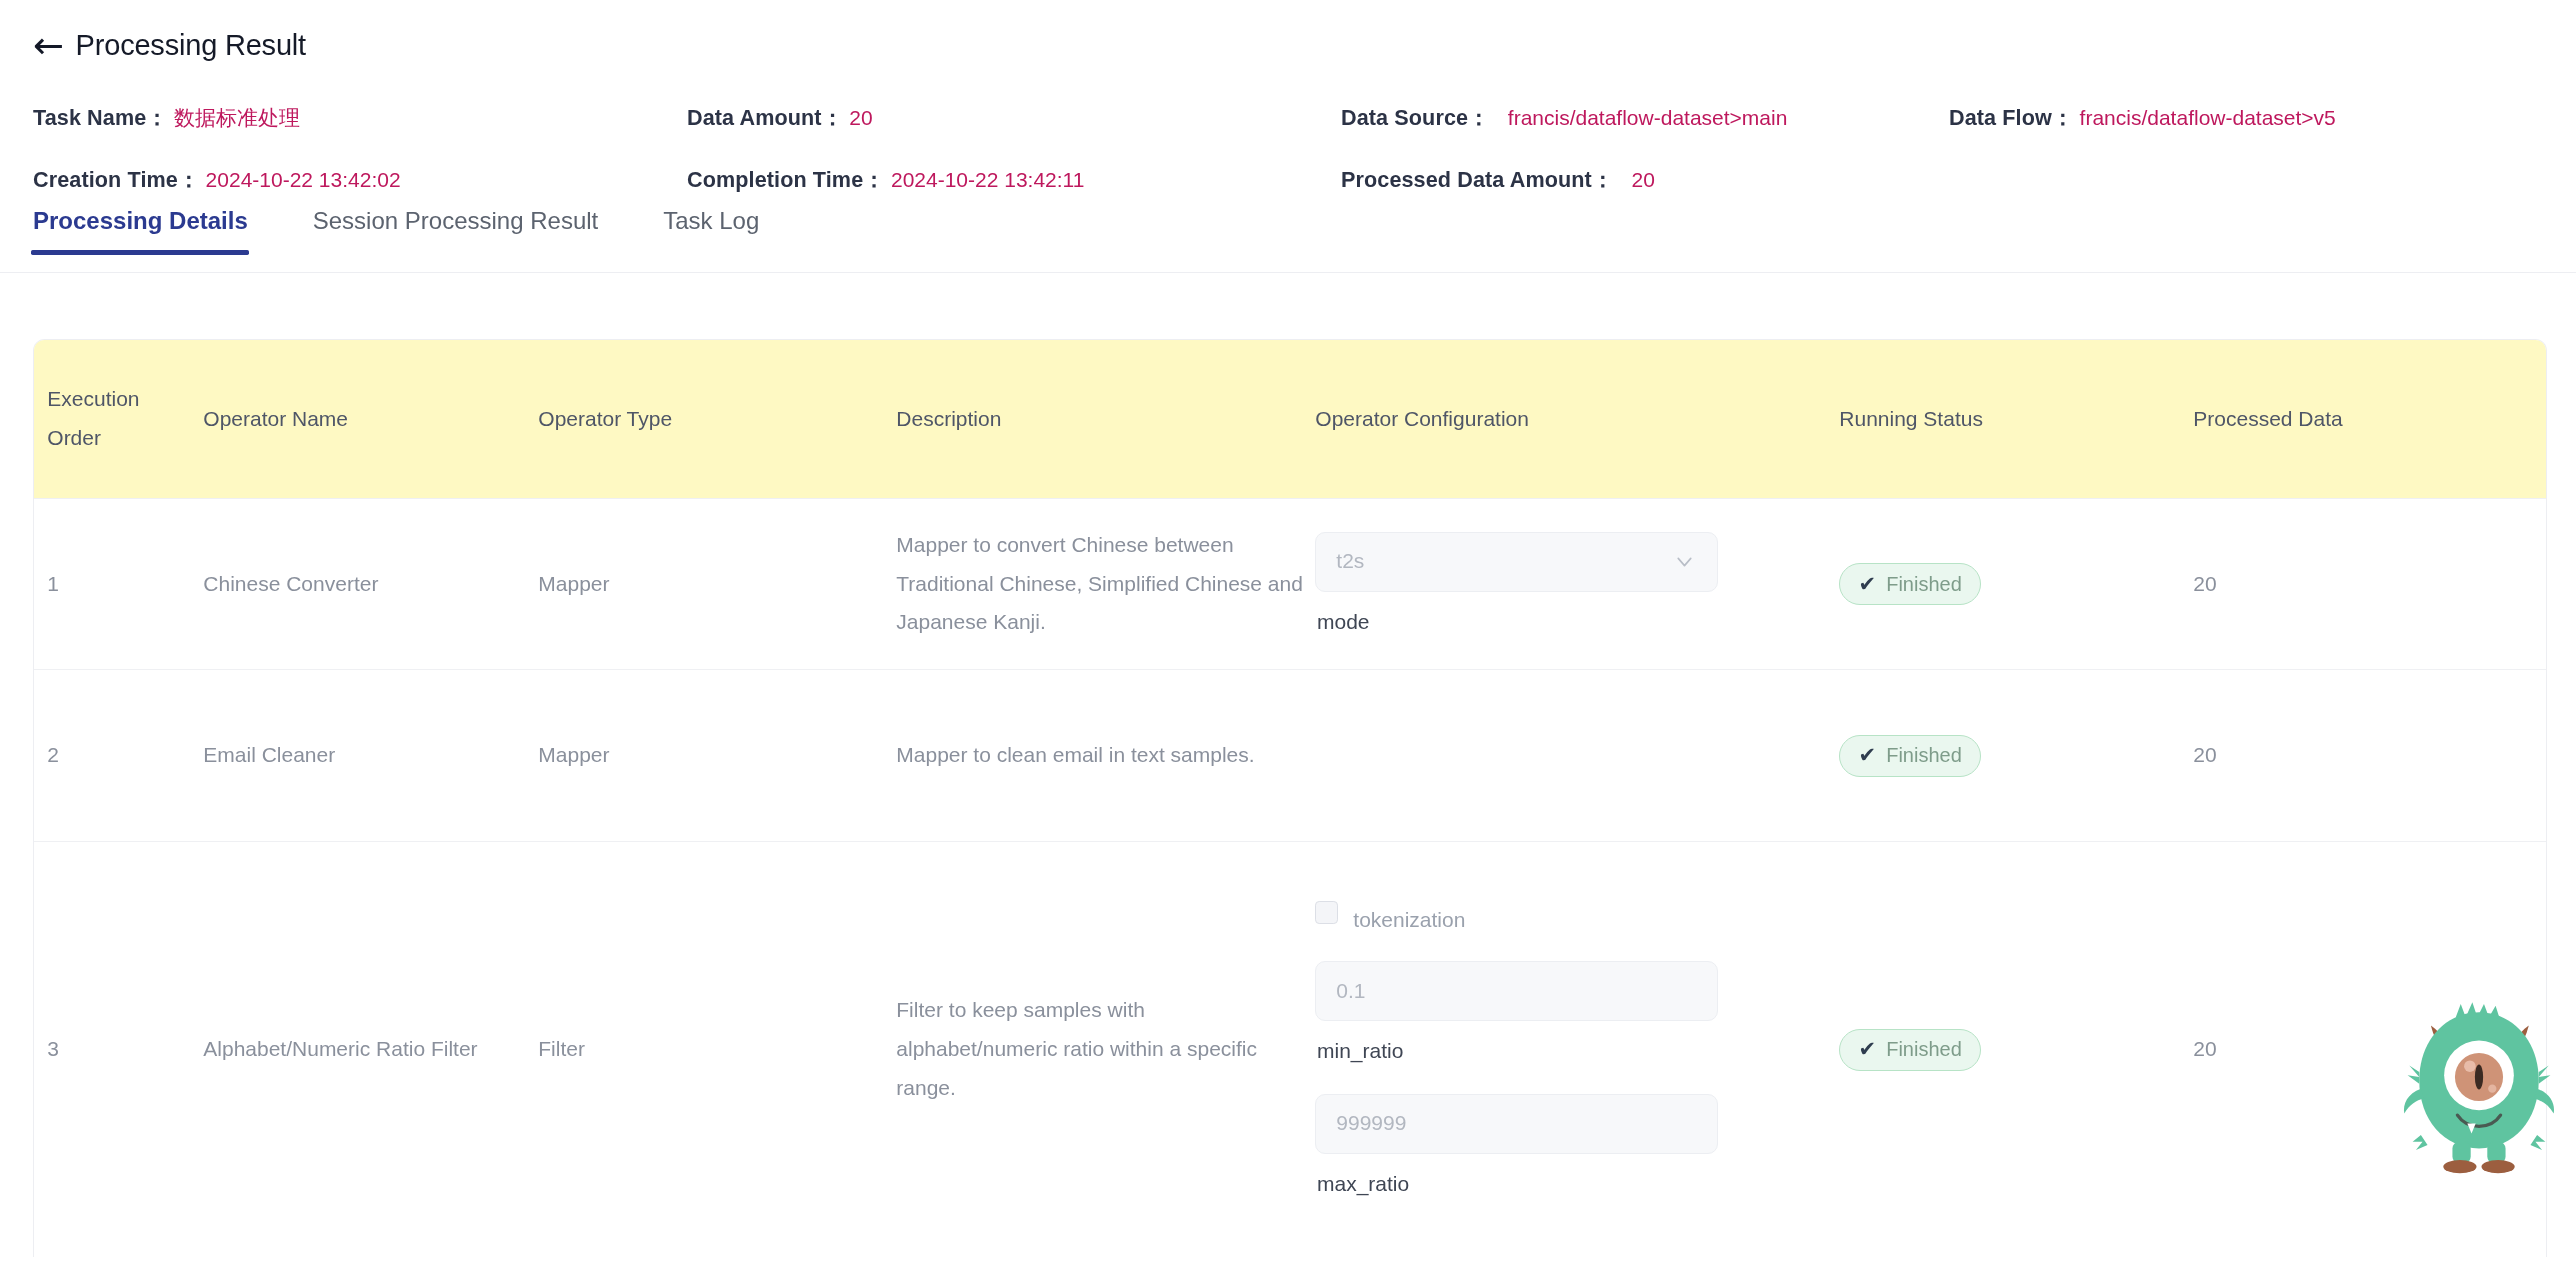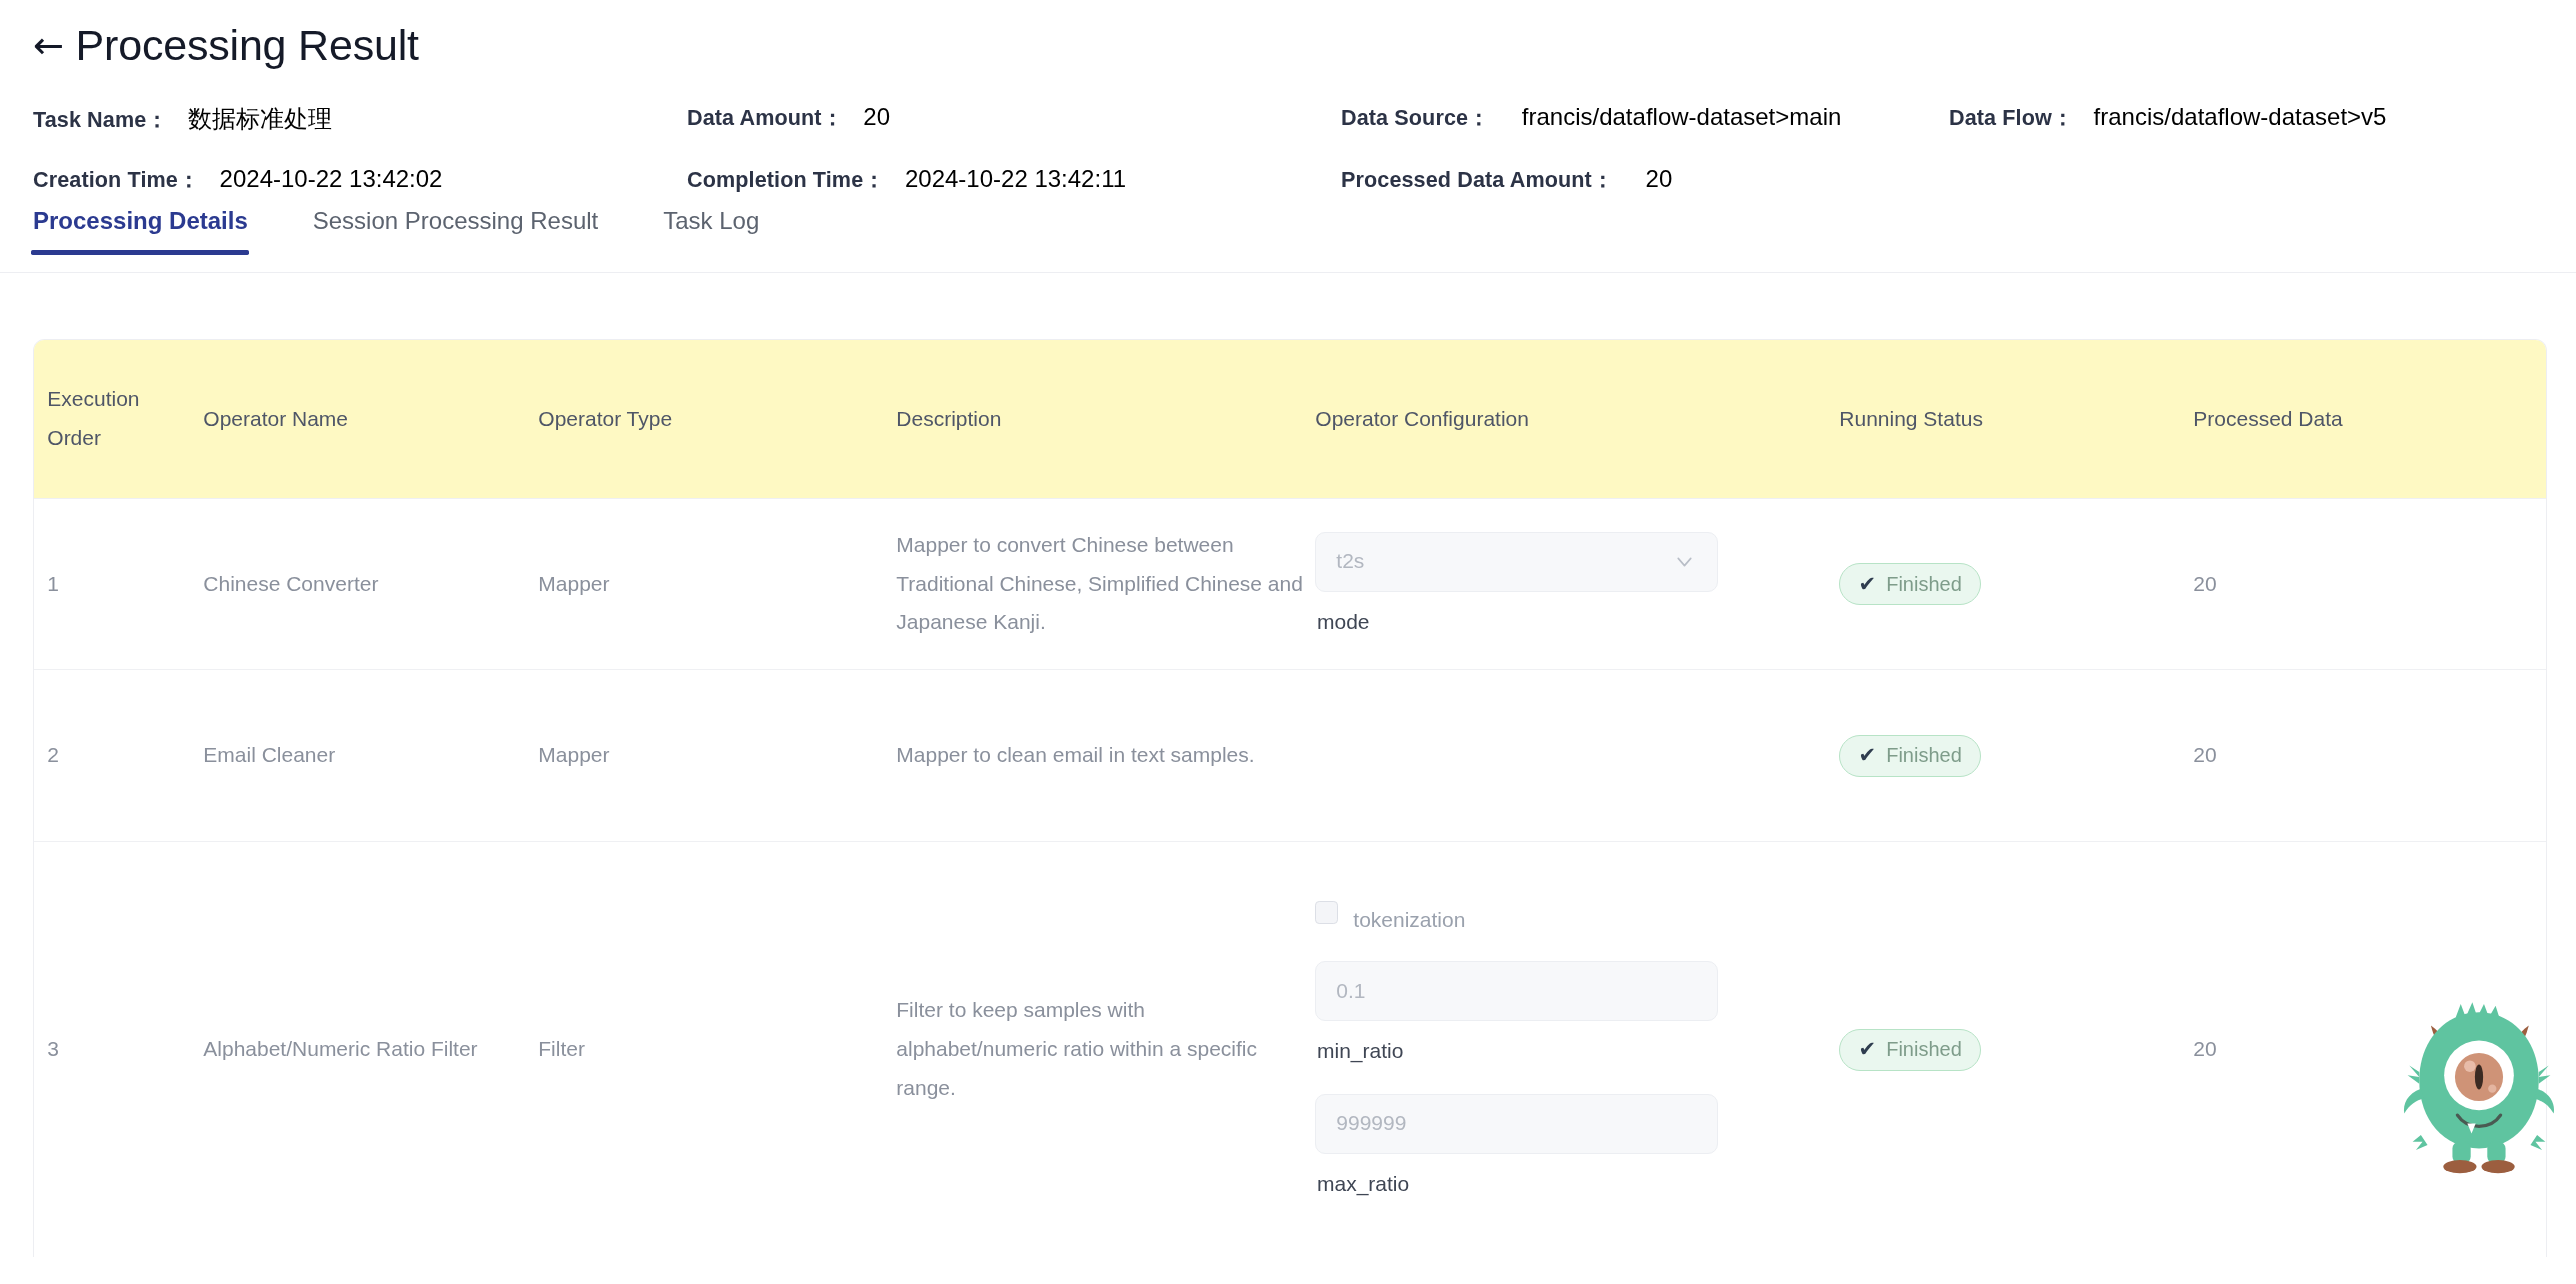--- a/index.html
+++ b/index.html
@@ -23,21 +23,21 @@
   .back-arrow {
     font-size: 37px;
     line-height: 1;
     color: #131827;
     font-weight: 400;
     cursor: pointer;
     font-family: "DejaVu Sans", sans-serif;
     margin-top: 1.7px;
   }
   .page-title {
-    font-size: 43px;
+    font-size: 29px;
     font-weight: 400;
     color: #151a28;
     letter-spacing: -0.2px;
     line-height: 1;
   }
 
   
   .meta {
     position: relative;
     padding: 23px 0 0 0;
@@ -45,23 +45,23 @@
   }
   .meta-row { position: relative; height: 62px; }
   .meta-item { position: absolute; display: flex; align-items: baseline; white-space: nowrap; }
   .meta-label {
     font-size: 21.6px;
     font-weight: 700;
     color: #2c3346;
     letter-spacing: 0.1px;
   }
   .meta-value {
-    font-size: 24px;
-    color: #000000;
-    margin-left: 20px;
+    font-size: 21px;
+    color: #be185d;
+    margin-left: 6px;
     font-weight: 400;
   }
   .m-c1 { left: 33px; }
   .m-c2 { left: 687px; }
   .m-c3 { left: 1341px; gap: 12px; }
   .m-c4 { left: 1949px; }
 
   
   .tabs {
     position: relative;

